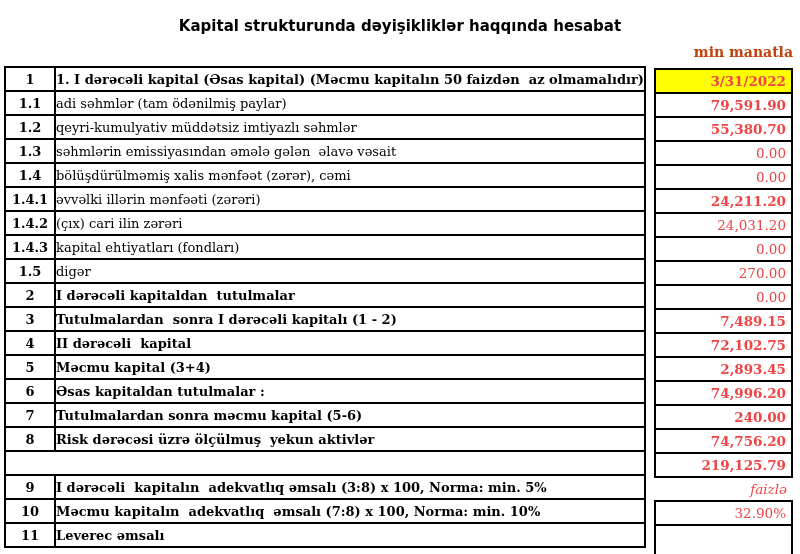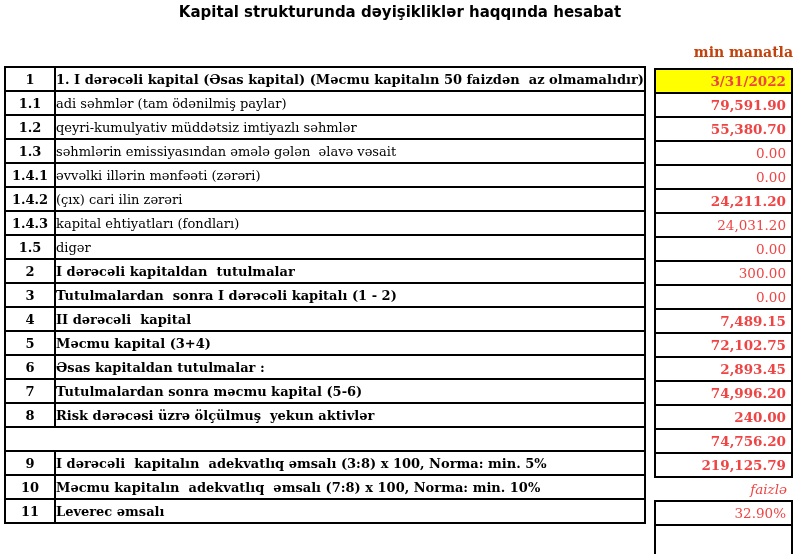--- a/index.html
+++ b/index.html
@@ -6,21 +6,21 @@
     margin: 0; padding: 0;
     width: 800px; height: 554px;
     overflow: hidden;
     background: #ffffff;
     font-family: "DejaVu Serif", serif;
   }
   .page { position: relative; width: 800px; height: 554px; }
 
   .title {
     position: absolute;
-    left: 0; top: 3px; width: 800px;
+    left: 0; top: 17px; width: 800px;
     text-align: center;
     font-family: "DejaVu Sans", sans-serif;
     font-weight: bold;
     font-size: 15px;
     color: #000;
   }
   .unit-label {
     position: absolute;
     right: 7px; top: 44px;
     font-family: "DejaVu Serif", serif;
@@ -97,20 +97,24 @@
         </tr>
         <tr>
           <td class="num-cell">1.2</td>
           <td class="label-cell">qeyri-kumulyativ müddətsiz imtiyazlı səhmlər</td>
         </tr>
         <tr>
           <td class="num-cell">1.3</td>
           <td class="label-cell">səhmlərin emissiyasından əmələ gələn  əlavə vəsait</td>
         </tr>
         <tr>
+          <td class="num-cell">1.4</td>
+          <td class="label-cell">bölüşdürülməmiş xalis mənfəət (zərər), cəmi</td>
+        </tr>
+        <tr>
           <td class="num-cell">1.4.1</td>
           <td class="label-cell">əvvəlki illərin mənfəəti (zərəri)</td>
         </tr>
         <tr>
           <td class="num-cell">1.4.2</td>
           <td class="label-cell">(çıx) cari ilin zərəri</td>
         </tr>
         <tr>
           <td class="num-cell">1.4.3</td>
           <td class="label-cell">kapital ehtiyatları (fondları)</td>
@@ -185,21 +189,21 @@
         <tr>
           <td class="b">24,211.20</td>
         </tr>
         <tr>
           <td class="">24,031.20</td>
         </tr>
         <tr>
           <td class="">0.00</td>
         </tr>
         <tr>
-          <td class="">300.00</td>
+          <td class="">270.00</td>
         </tr>
         <tr>
           <td class="">0.00</td>
         </tr>
         <tr>
           <td class="b">7,489.15</td>
         </tr>
         <tr>
           <td class="b">72,102.75</td>
         </tr>

